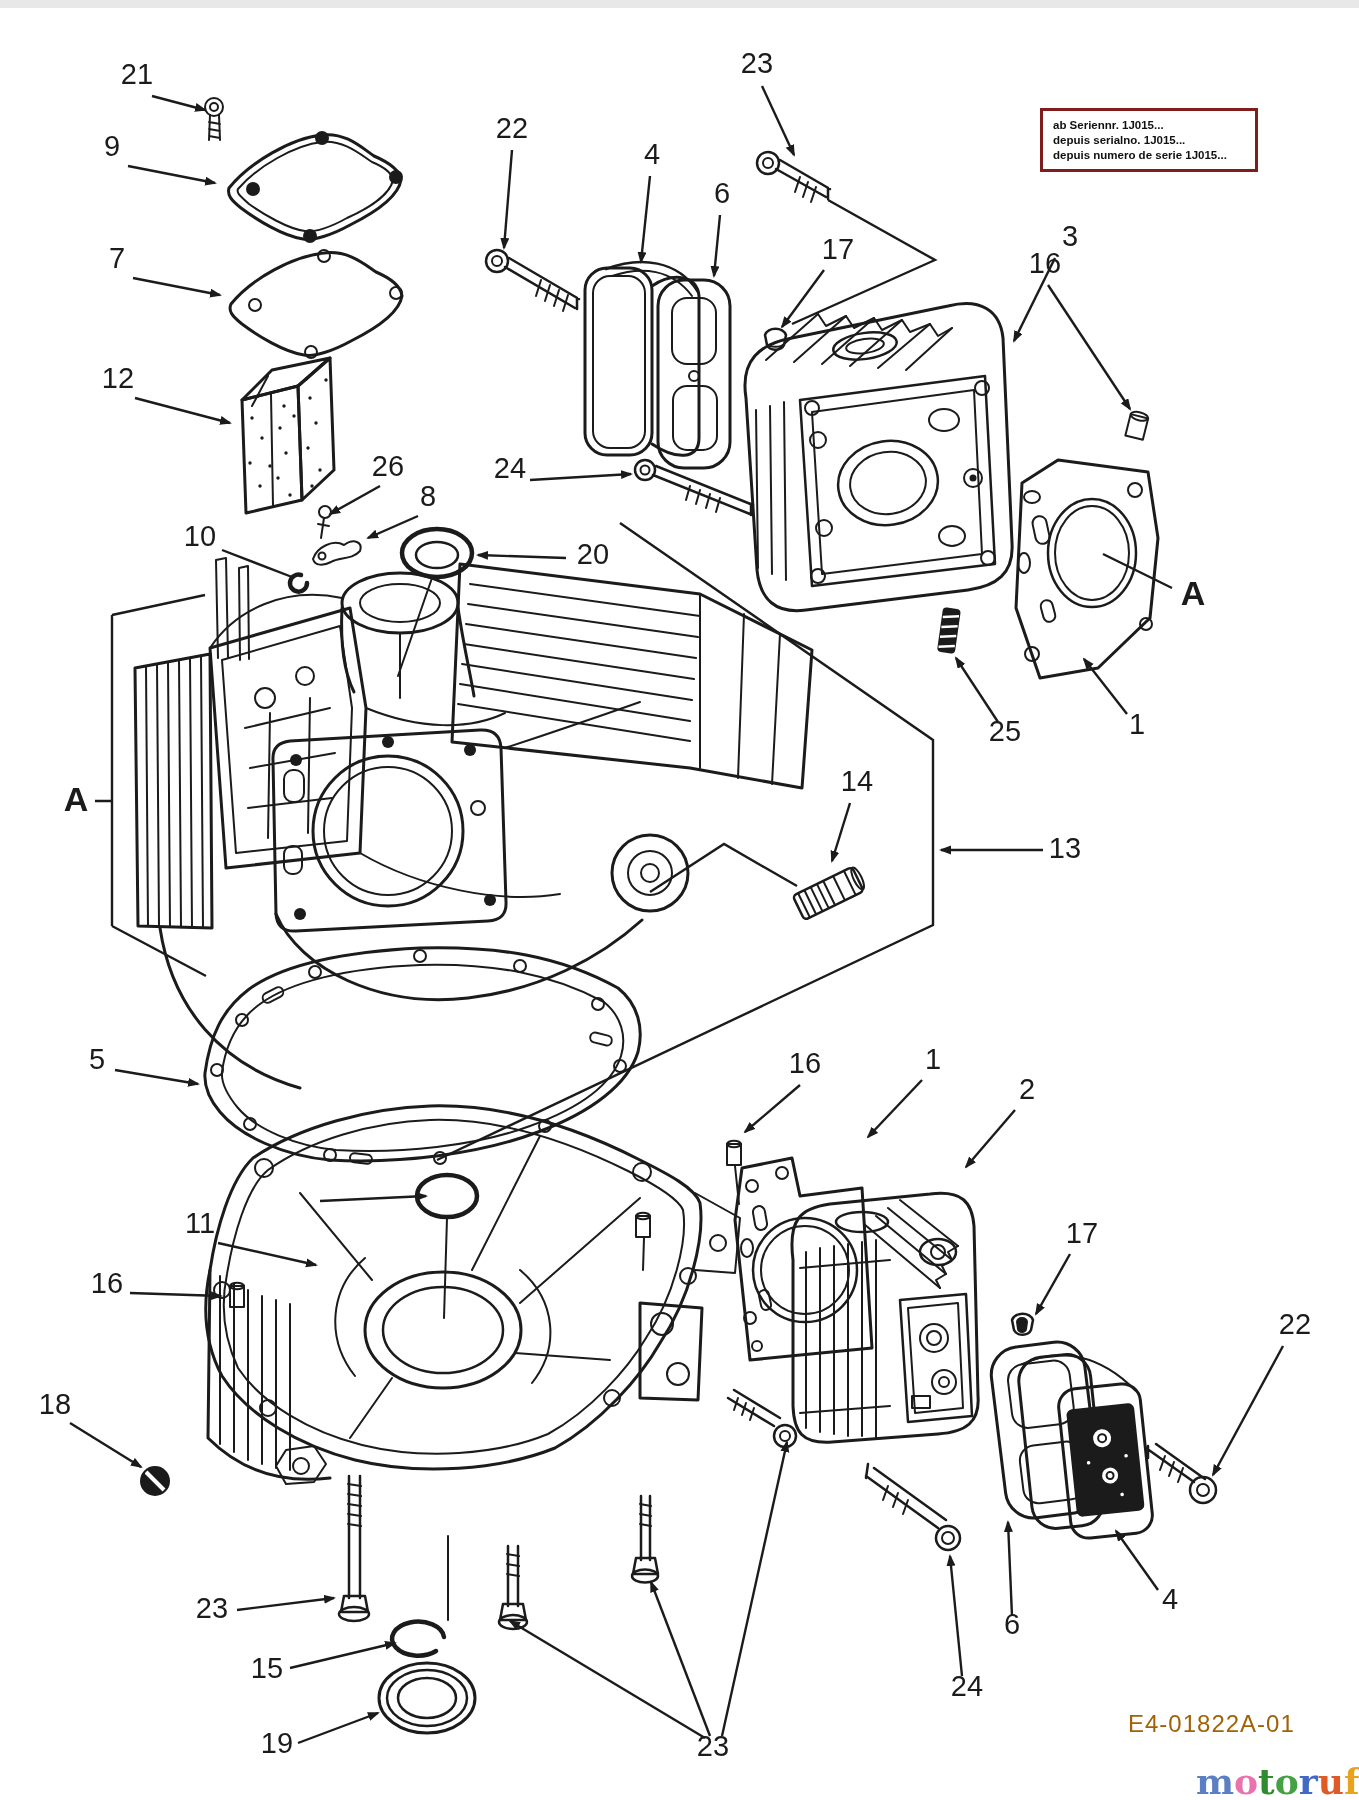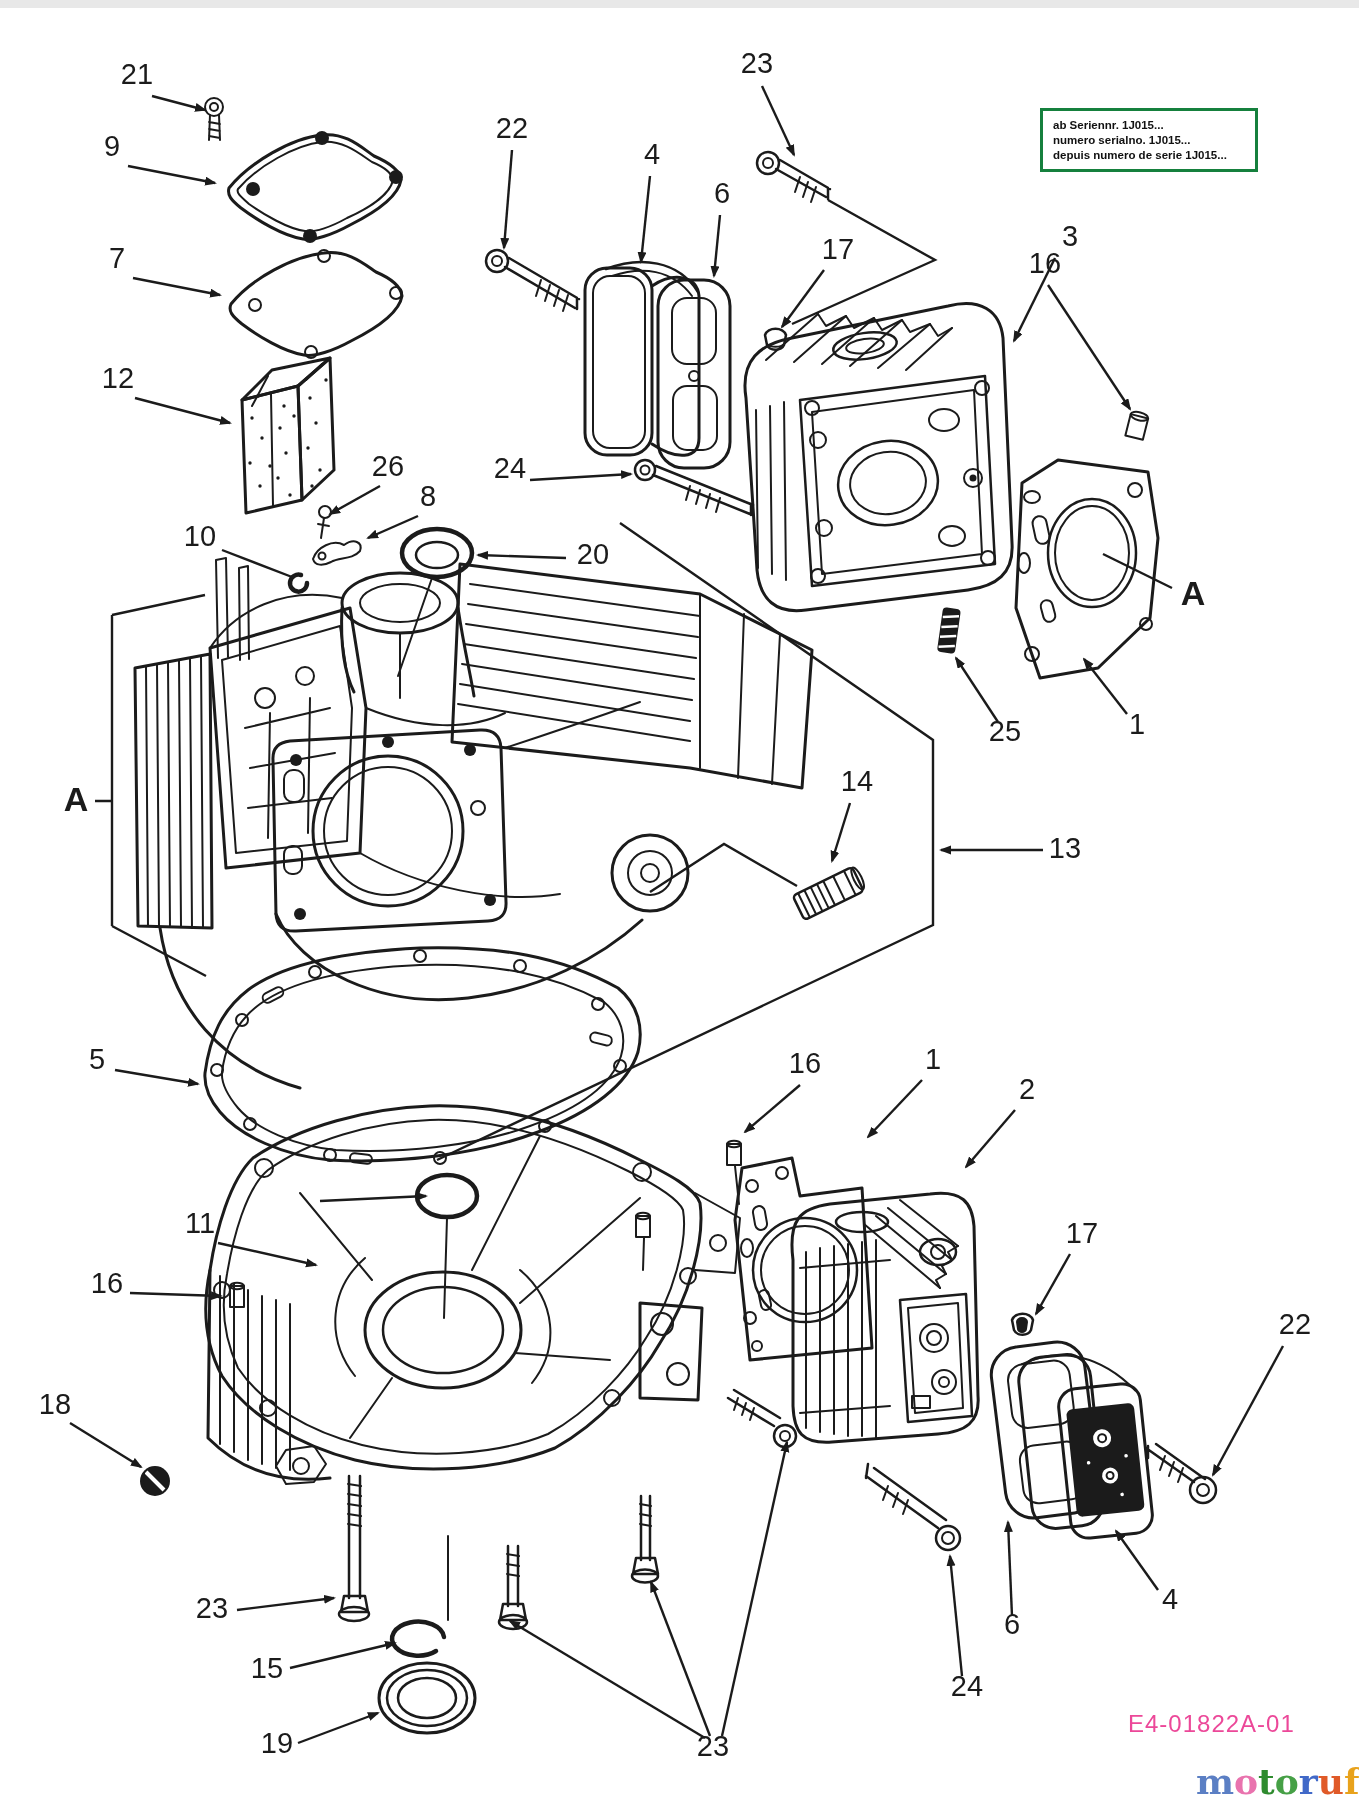--- a/index.html
+++ b/index.html
@@ -18,27 +18,27 @@
   .ln{stroke:var(--ink);fill:none;stroke-width:3;stroke-linecap:round;stroke-linejoin:round;}
   .ln2{stroke:var(--ink);fill:none;stroke-width:2;stroke-linecap:round;stroke-linejoin:round;}
   .ln25{stroke:var(--ink);fill:none;stroke-width:2.5;stroke-linecap:round;stroke-linejoin:round;}
   .thick{stroke:var(--ink);fill:none;stroke-width:4.5;stroke-linecap:round;}
   .leader{stroke:var(--ink);fill:none;stroke-width:2.4;}
   .dot{fill:var(--ink);stroke:none;}
   .blk{fill:var(--ink);stroke:none;}
   .wht{fill:#fff;stroke:none;}
   #serial-box{
     position:absolute; left:1040px; top:100px; width:196px;
-    border:3px solid #15803d; padding:7px 6px 6px 10px;
+    border:3px solid #7f1d1d; padding:7px 6px 6px 10px;
     font-size:11.5px; font-weight:bold; line-height:15px; color:#111;
     background:#fff; white-space:nowrap; overflow:hidden;
   }
   #part-number{
     position:absolute; left:1128px; top:1702px;
-    font-size:24px; color:#ec4899; letter-spacing:1px;
+    font-size:24px; color:#a16207; letter-spacing:1px;
   }
   #motoruf-logo{
     position:absolute; left:1196px; top:1752px;
     font-family:"DejaVu Serif", serif; font-weight:bold; font-size:36px;
     letter-spacing:0px; white-space:nowrap;text-align:center;
   }
 </style>
 </head>
 <body>
 
@@ -478,21 +478,21 @@
         <text x="1170" y="1601" class="callout">4</text>
         <text x="967" y="1688" class="callout">24</text>
         <text x="713" y="1748" class="callout">23</text>
         <text x="76" y="803" class="callout bold">A</text>
         <text x="1193" y="597" class="callout bold">A</text>
       </g>
 </svg>
 
 <div id="serial-box">
   <div>ab Seriennr. 1J015...</div>
-  <div>numero serialno. 1J015...</div>
+  <div>depuis serialno. 1J015...</div>
   <div>depuis numero de serie 1J015...</div>
 </div>
 
 <div id="part-number">E4-01822A-01</div>
 
 <div id="motoruf-logo"><span id="logo-word"><span style="color: rgb(91, 127, 196);">m</span><span style="color: rgb(233, 115, 174);">o</span><span style="color: rgb(46, 139, 46);">t</span><span style="color: rgb(70, 160, 70);">o</span><span style="color: rgb(65, 105, 200);">r</span><span style="color: rgb(224, 90, 40);">u</span><span style="color: rgb(232, 162, 28);">f</span></span></div>
 
 </div>
 
 </body></html>

